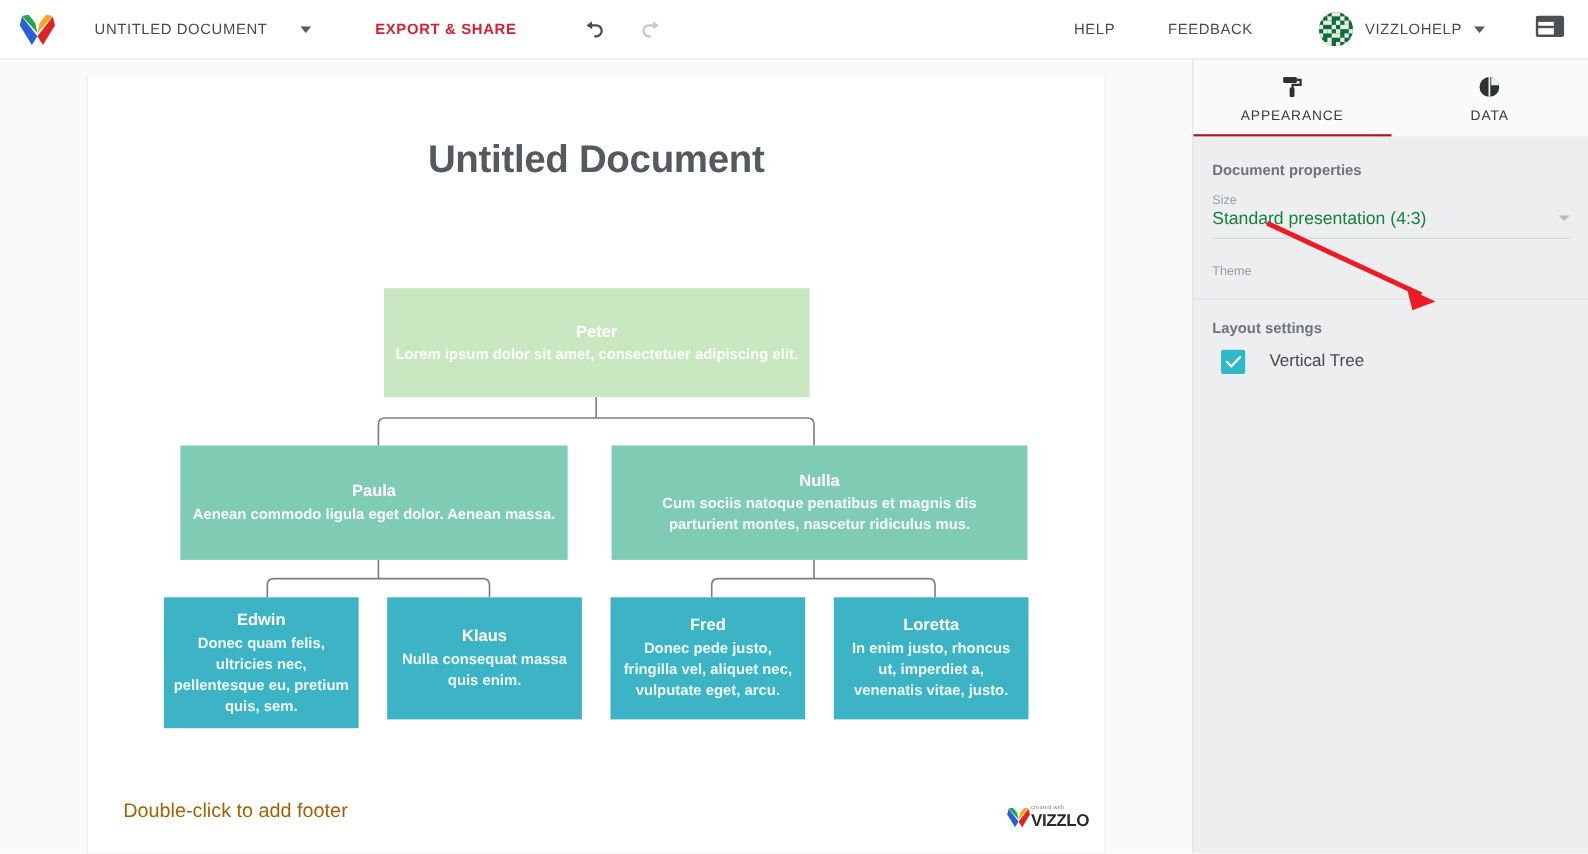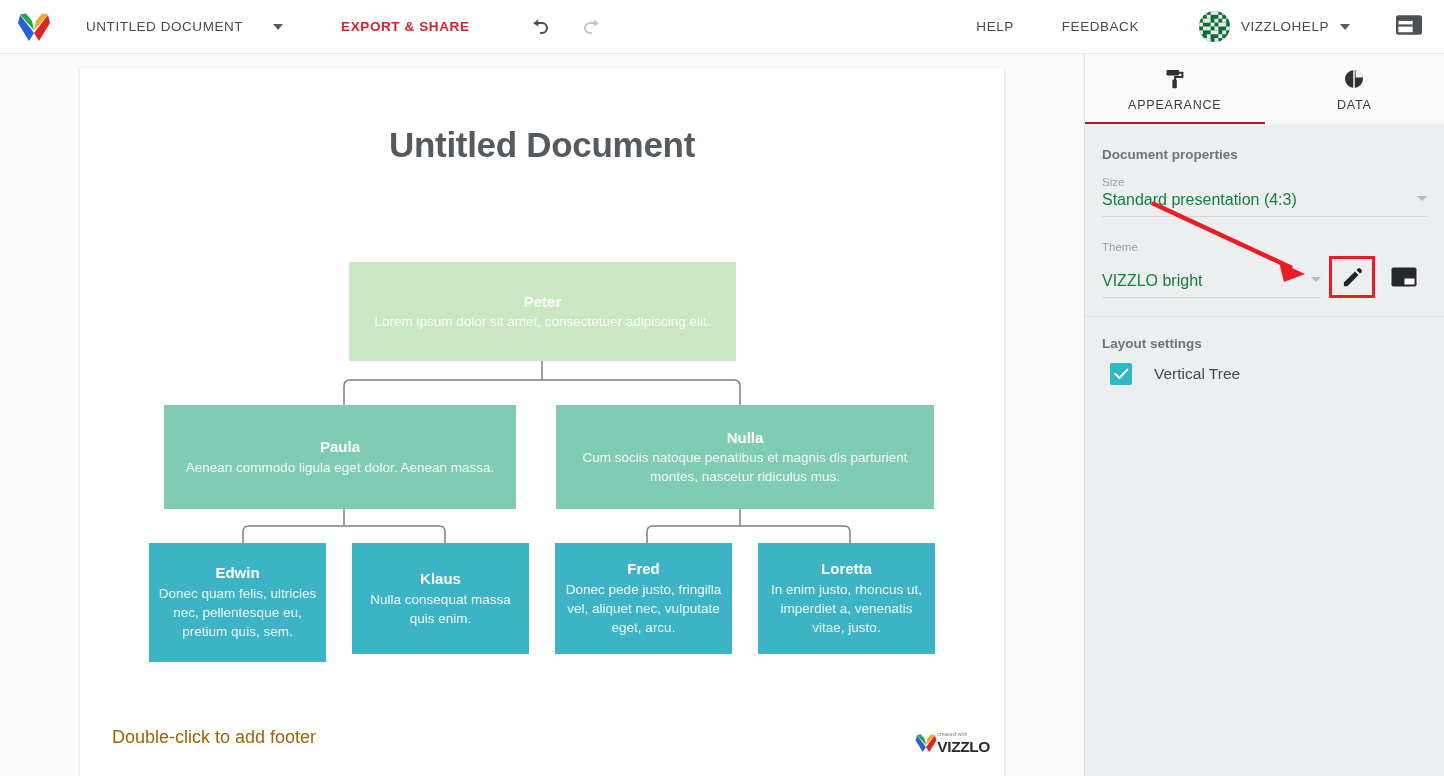--- a/index.html
+++ b/index.html
@@ -69,21 +69,21 @@
     text-align: center;
     font-size: 35px; font-weight: 700; color: #545a5e; letter-spacing: -.3px;
   }
   .chart-area { position: absolute; left: 0; top: 0; width: 924px; height: 708px; }
   .node {
     position: absolute;
     display: flex; flex-direction: column; justify-content: center; align-items: center;
     color: #ffffff; text-align: center; padding: 4px 8px;
   }
   .node .n-name { font-weight: 700; font-size: 15px; line-height: 1.38; }
-  .node .n-desc { font-size: 13.5px; line-height: 1.42; color: rgba(255,255,255,.92); }
+  .node .n-desc { font-size: 13.5px; line-height: 1.42; color: rgba(255,255,255,.92); font-weight: bold; }
   .footer-hint {
     position: absolute; left: 32px; bottom: 28px;
     color: #a16207; font-size: 18px;
   }
   .watermark {
     position: absolute; right: 14px; bottom: 22px;
     display: flex; align-items: center; 
   }
   .wm-text { display: flex; flex-direction: column; line-height: 1; }
   .wm-small { font-size: 5.2px; color: #7d7d7d; letter-spacing: .2px; margin-bottom: 1px; }
@@ -336,40 +336,20 @@
     <div class="field">
       <div class="field-label">Size</div>
       <div class="select-box">
         <span class="select-value">Standard presentation (4:3)</span>
         <span class="select-caret"></span>
       </div>
     </div>
 
     <div class="field" style="margin-top:24px;">
       <div class="field-label">Theme</div>
-      <div class="field-row">
-        <div class="select-box">
-          <span class="select-value">VIZZLO bright</span>
-          <span class="select-caret"></span>
-        </div>
-        <div class="theme-actions">
-          <div class="sq-btn highlighted">
-            <svg width="23" height="23" viewBox="0 0 24 24">
-              <path d="M3 17.3 L14.6 5.7 L18.3 9.4 L6.7 21 H3 Z" fill="#1f2224"></path>
-              <path d="M16.1 4.2 L17.6 2.7 a1.7 1.7 0 0 1 2.4 0 l1.3 1.3 a1.7 1.7 0 0 1 0 2.4 l-1.5 1.5 Z" fill="#1f2224"></path>
-            </svg>
-          </div>
-          <div class="sq-btn">
-            <svg width="26" height="20" viewBox="0 0 26 20">
-              <rect x="0.5" y="0.5" width="25" height="19" rx="2" fill="#26292b"></rect>
-              <rect x="13.5" y="11.5" width="10" height="6" fill="#ffffff"></rect>
-            </svg>
-          </div>
-        </div>
-      </div>
     </div>
 
     <div class="divider"></div>
 
     <div class="layout-title">Layout settings</div>
 
     <div class="check-row">
       <span class="checkbox">
         <svg width="15" height="12" viewBox="0 0 15 12">
           <path d="M1.4 6 L5.4 10 L13.4 1.6" stroke="#ffffff" stroke-width="2.1" fill="none" stroke-linecap="round" stroke-linejoin="round"></path>

